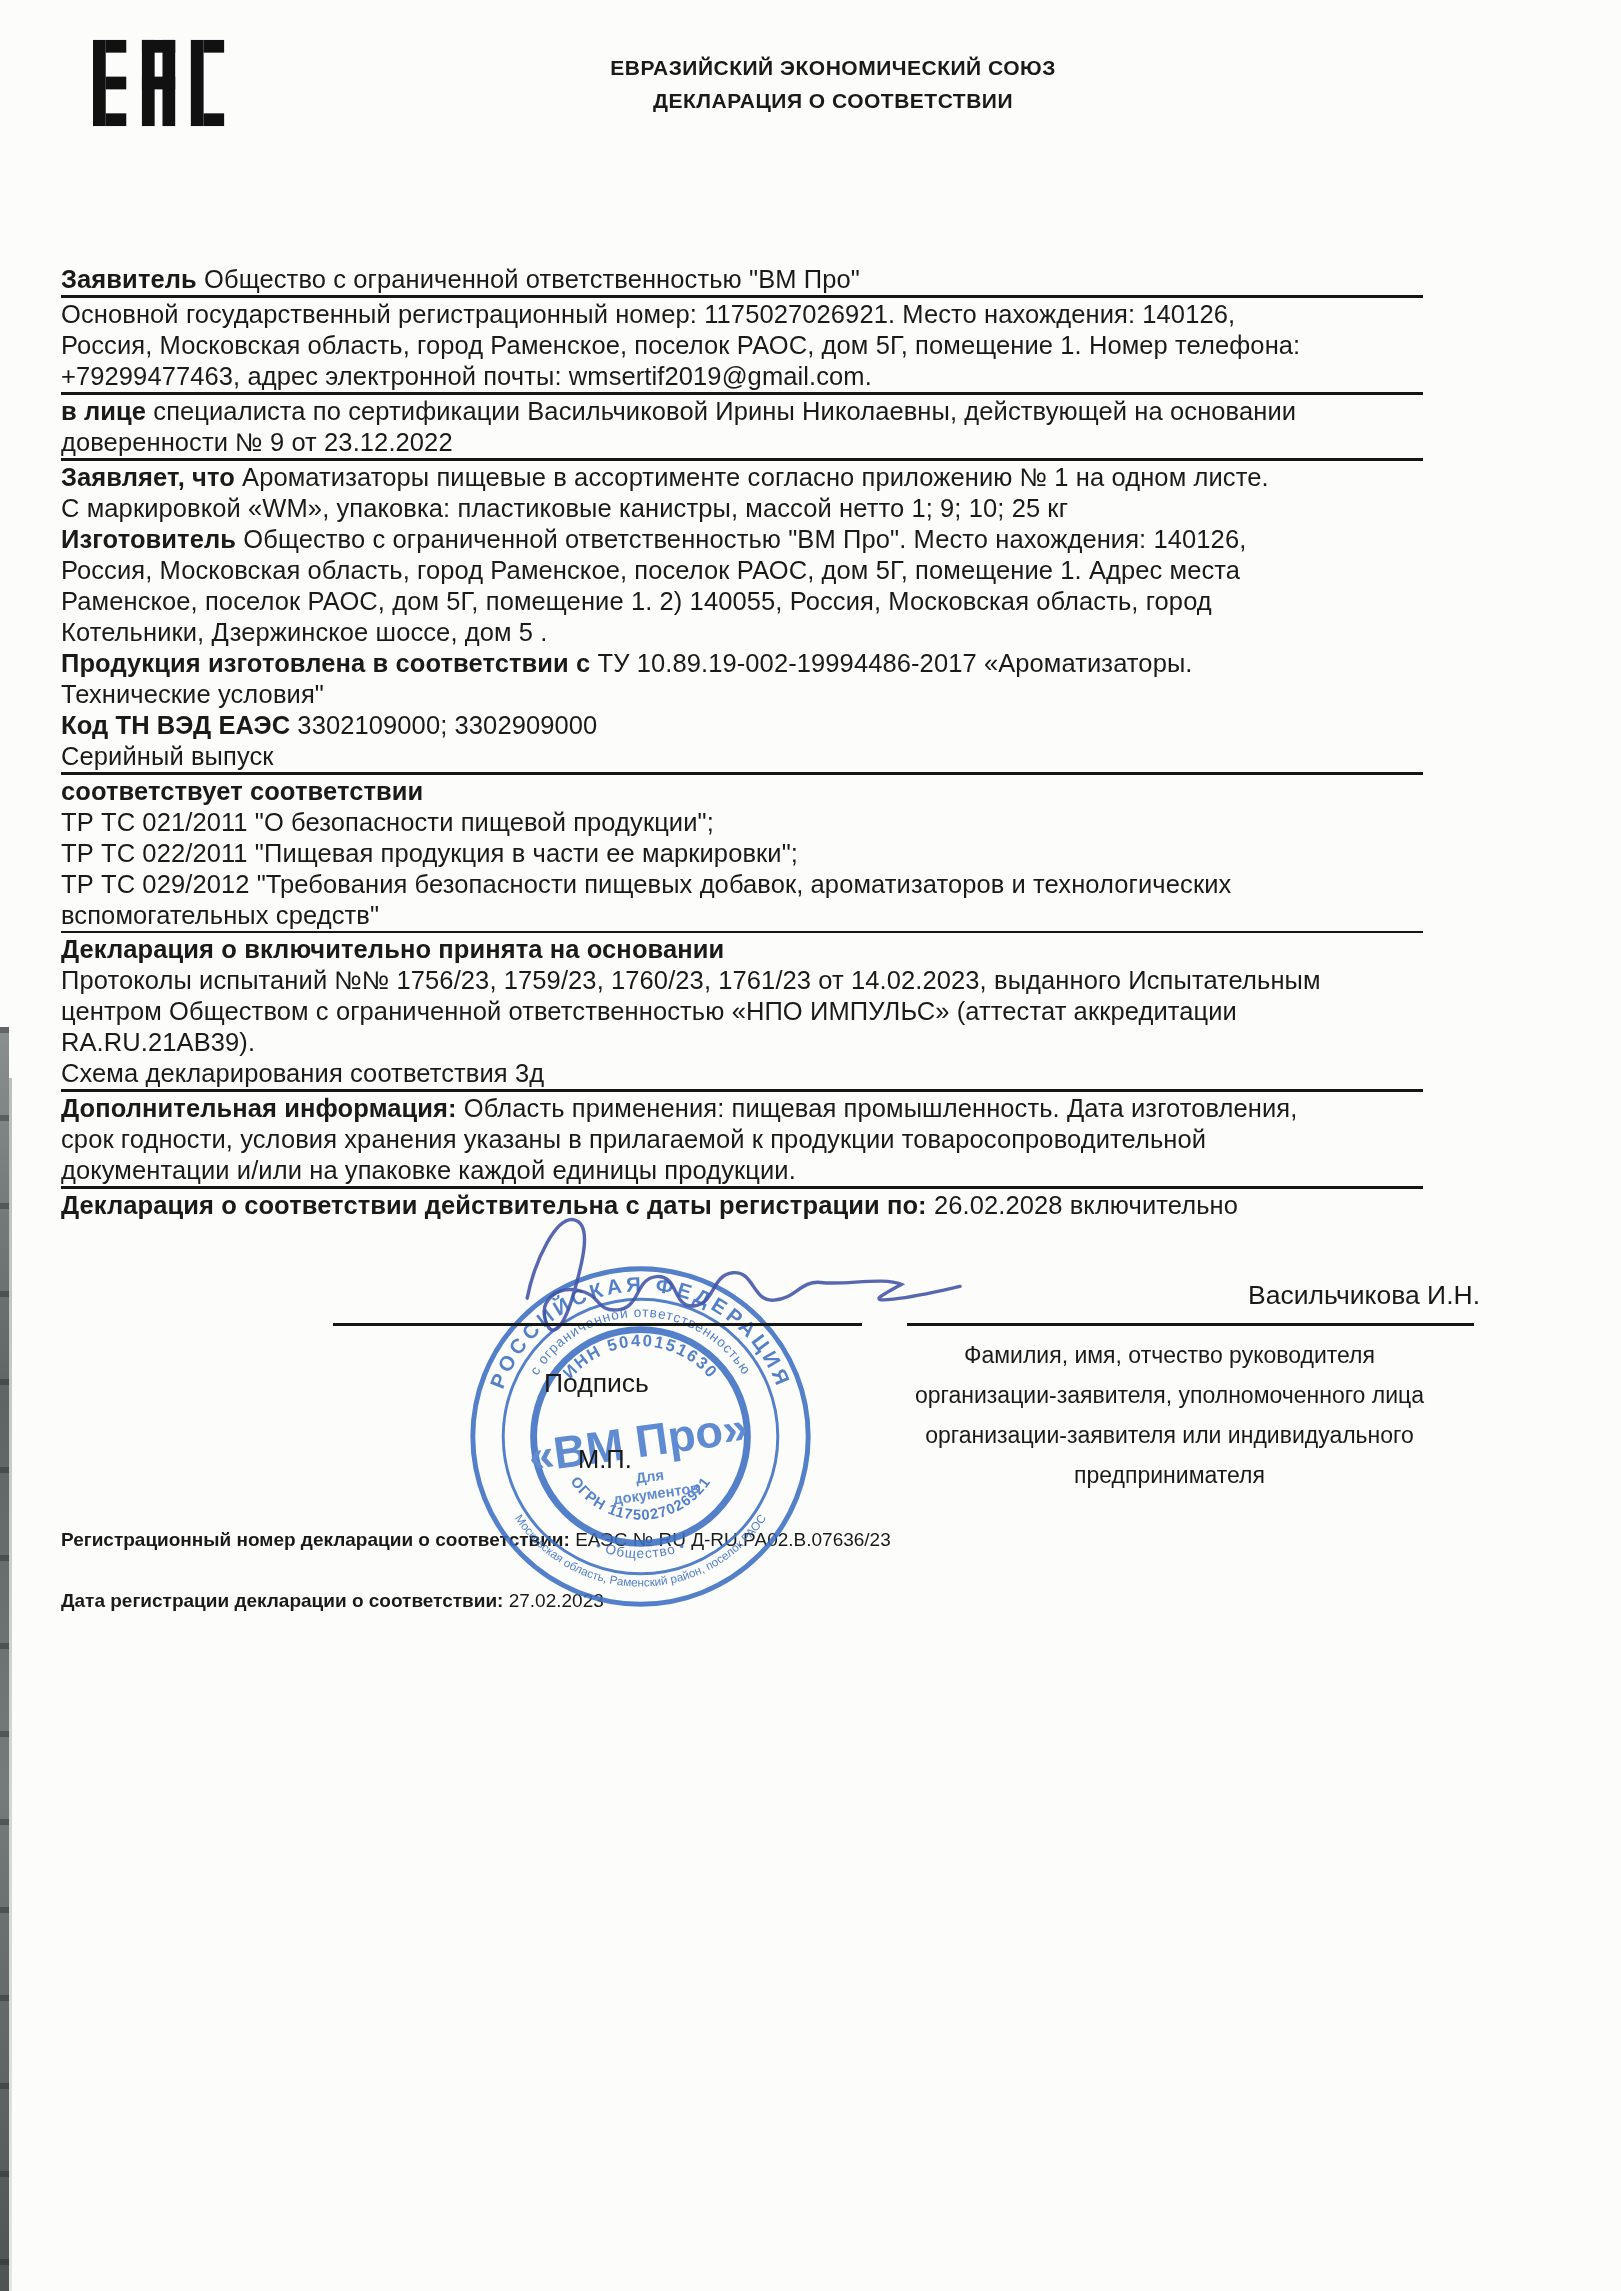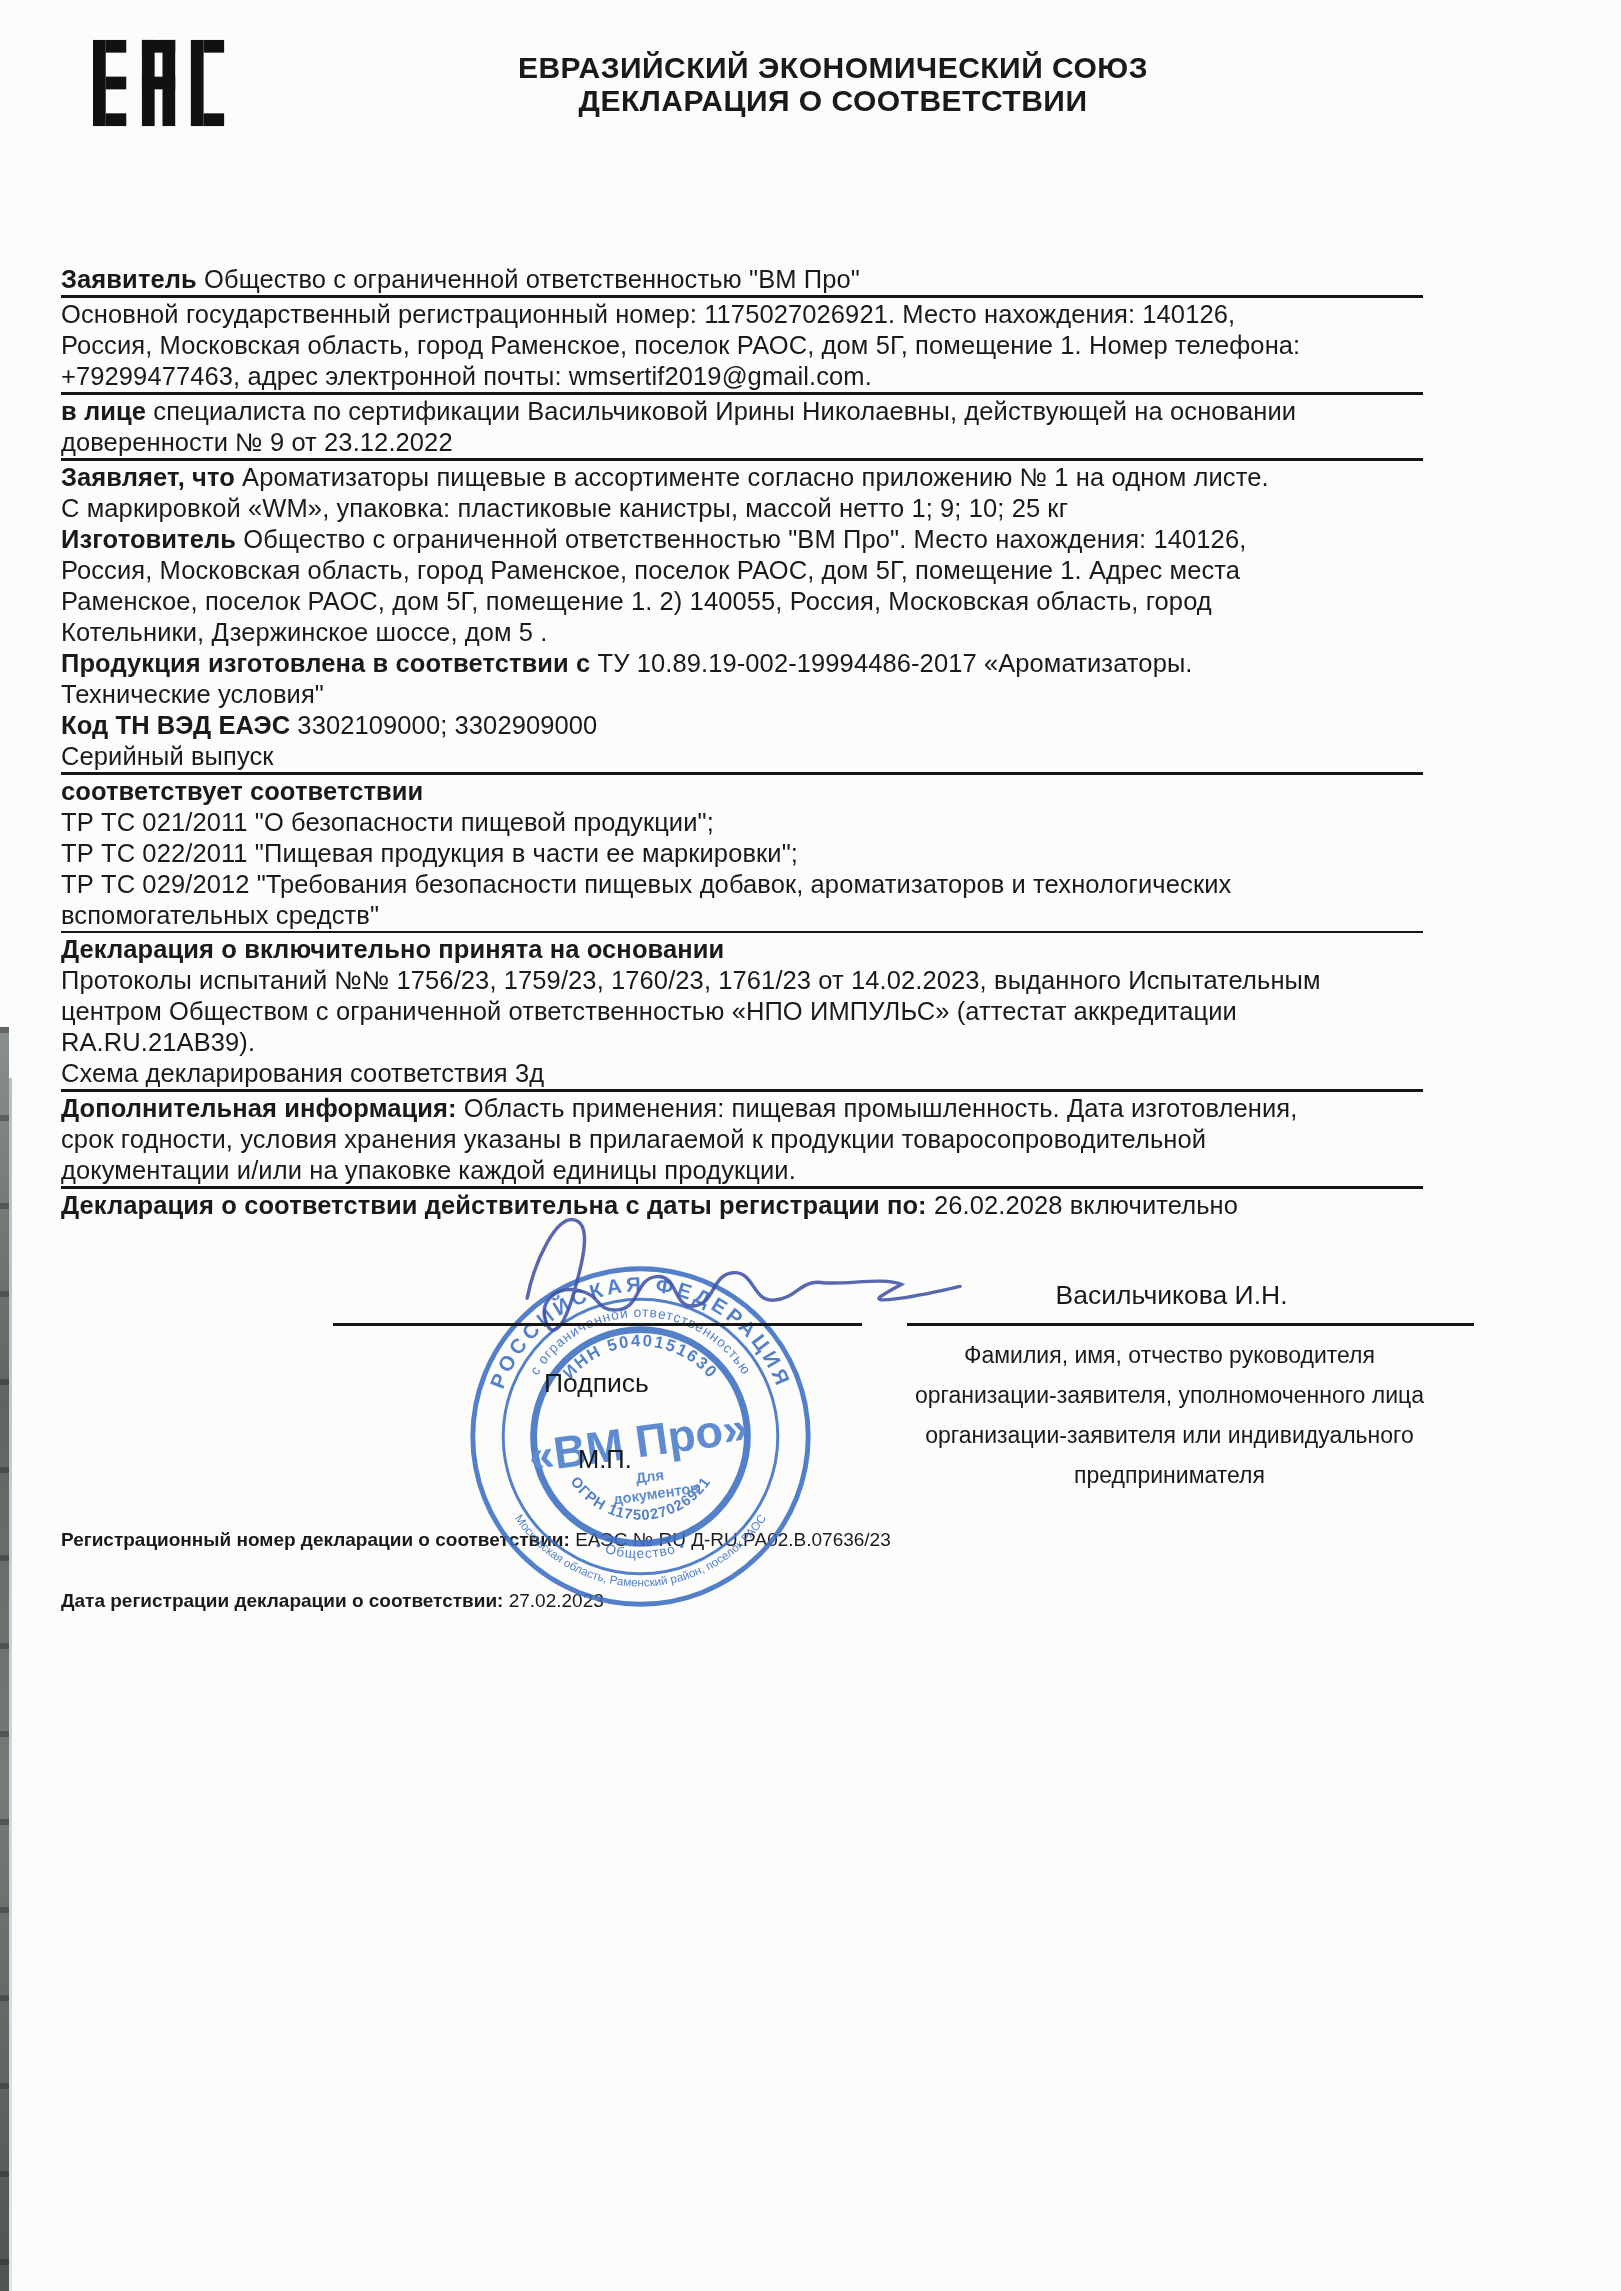--- a/index.html
+++ b/index.html
@@ -4,32 +4,32 @@
 <style>
   html,body{margin:0;padding:0;}
   body{
     width:1621px;height:2292px;position:relative;overflow:hidden;
     background:#fcfcfa;color:#1a1a1a;
     font-family:"Liberation Sans", sans-serif;
   }
   .abs{position:absolute;}
   
   .title-wrap{position:absolute;left:294px;top:51px;width:1078px;text-align:center;}
-  .title-line{font-size:30px;font-weight:bold;line-height:33px;letter-spacing:0.5px;}
+  .title-line{font-size:21px;font-weight:bold;line-height:33px;letter-spacing:0.5px;}
   
   .doc{position:absolute;left:61px;top:264px;width:1362px;font-size:25.5px;}
   .line{line-height:31px;white-space:nowrap;letter-spacing:0.1px;}
   .line .b{font-weight:bold;}
   .rule{height:2.9px;background:#161616;margin:0 0 1px 0;}
   
   .sig-line-left{position:absolute;left:333px;top:1323px;width:529px;height:2.9px;background:#161616;z-index:6;}
   .sig-line-right{position:absolute;left:907px;top:1323px;width:567px;height:2.9px;background:#161616;z-index:6;}
   .sig-label{position:absolute;left:544px;top:1368px;font-size:26.5px;z-index:7;}
   .mp-label{position:absolute;left:578px;top:1445px;font-size:25.5px;font-weight:normal;z-index:7;}
-  .signer-wrap{position:absolute;left:863px;top:1280px;width:617px;text-align:center;z-index:6;}
+  .signer-wrap{position:absolute;left:863px;top:1280px;width:617px;text-align:right;z-index:6;}
   .signer-name{font-size:26.5px;line-height:31px;}
   .sig-caption{position:absolute;left:851px;top:1335px;width:637px;text-align:center;z-index:6;}
   .capline{font-size:23px;line-height:40px;}
   
   .stamp{position:absolute;left:463px;top:1259px;z-index:3;opacity:0.88;}
   .ink{position:absolute;left:441px;top:1208px;z-index:5;}
   
   .footer-row{position:absolute;left:61px;font-size:19px;white-space:nowrap;z-index:2;}
   .footer-row .b{font-weight:bold;}
   

